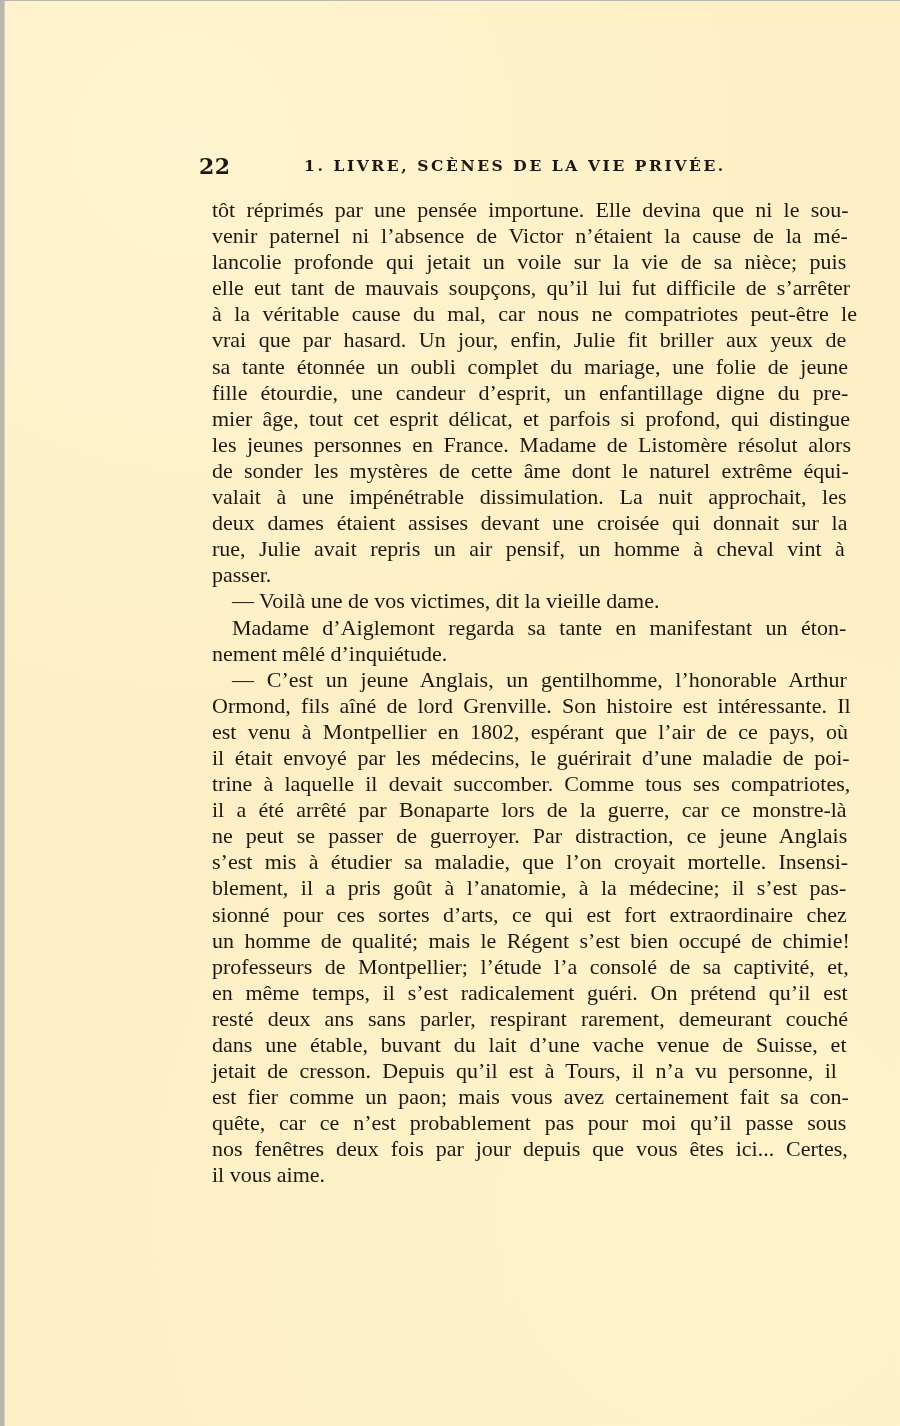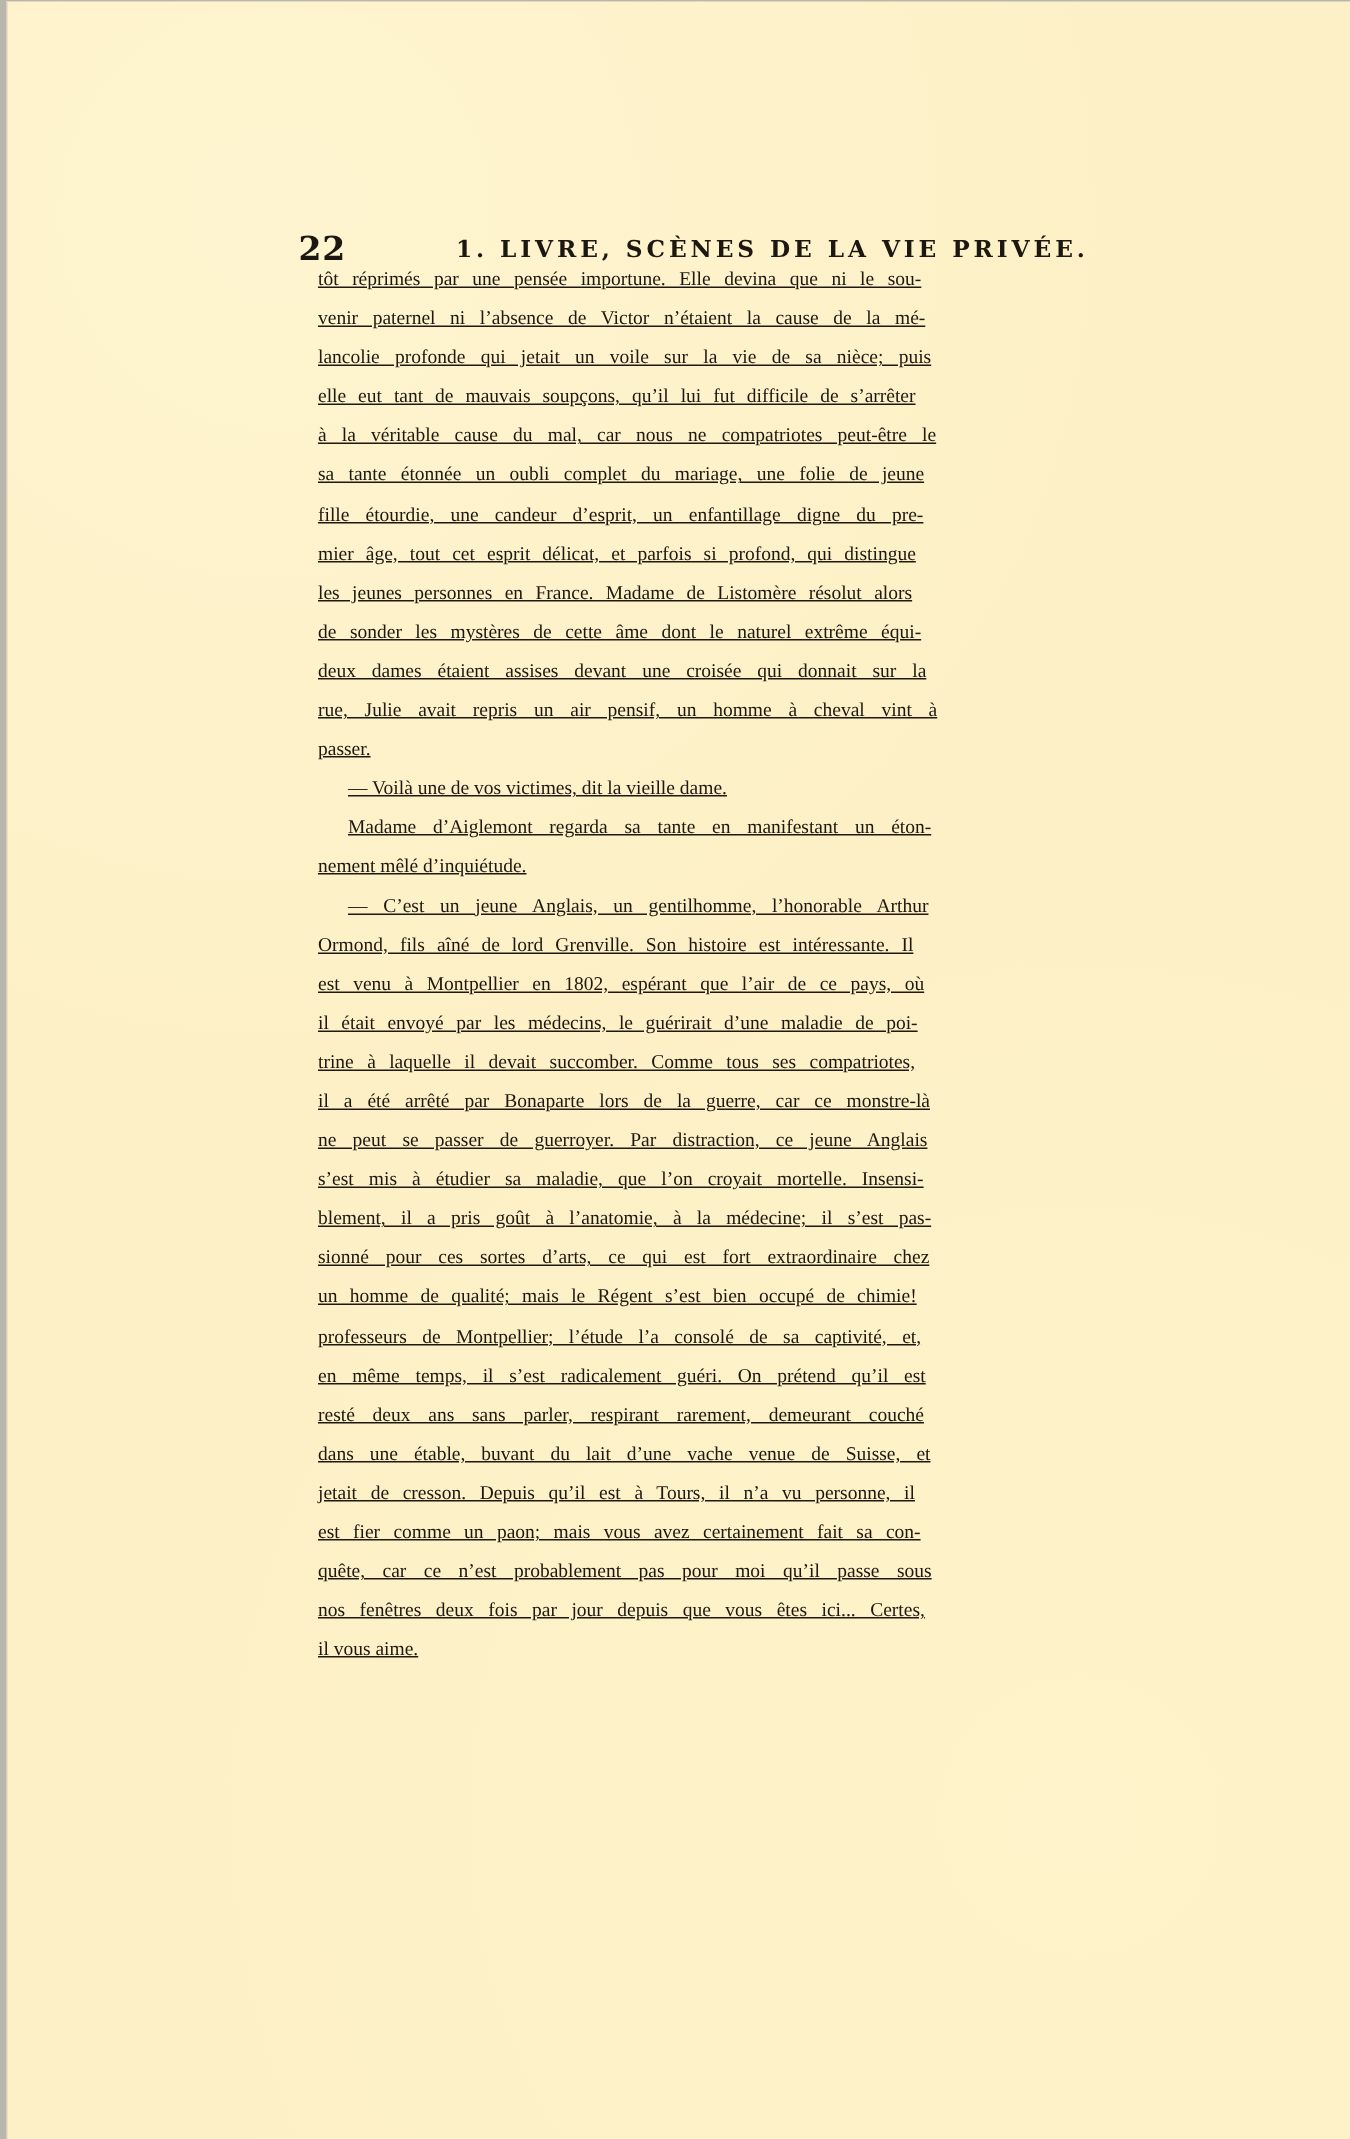--- a/index.html
+++ b/index.html
@@ -47,27 +47,26 @@
       left: 105px;
       top: 3px;
       font-size: 15.5px;
       font-weight: bold;
       letter-spacing: 2.6px;
       white-space: nowrap;
     }
     .body-text {
       position: absolute;
       left: 208px;
-      top: 172px;
+      top: 196px;
       width: 574px;
       font-family: "Liberation Serif", serif;
-      font-size: 13px;
+      font-size: 22px;
       line-height: 26.1px;
       color: #1e1810;
-      text-decoration: underline;
     }
     .line {
       display: block;
       white-space: nowrap;
       text-align: justify;
       text-align-last: justify;
       height: 26.1px;
       overflow: visible;
     }
     .line.last {
@@ -86,25 +85,27 @@
     <span class="page-number">22</span>
     <span class="running-head">1. LIVRE, SCÈNES DE LA VIE PRIVÉE.</span>
   </div>
 
   <div class="body-text" id="body-text">
     <span class="line" style="word-spacing: 5.78px; text-align-last: left;">tôt réprimés par une pensée importune. Elle devina que ni le sou-</span>
     <span class="line" style="word-spacing: 6.48px; text-align-last: left;">venir paternel ni l’absence de Victor n’étaient la cause de la mé-</span>
     <span class="line" style="word-spacing: 6.93px; text-align-last: left;">lancolie profonde qui jetait un voile sur la vie de sa nièce; puis</span>
     <span class="line" style="word-spacing: 4.73px; text-align-last: left;">elle eut tant de mauvais soupçons, qu’il lui fut difficile de s’arrêter</span>
     <span class="line" style="word-spacing: 6.88px; text-align-last: left;">à la véritable cause du mal, car nous ne compatriotes peut-être le</span>
+    <span class="line" style="word-spacing: 6.95px; text-align-last: left;">vrai que par hasard. Un jour, enfin, Julie fit briller aux yeux de</span>
     <span class="line" style="word-spacing: 6.28px; text-align-last: left;">sa tante étonnée un oubli complet du mariage, une folie de jeune</span>
     <span class="line" style="word-spacing: 7.5px; text-align-last: left;">fille étourdie, une candeur d’esprit, un enfantillage digne du pre-</span>
     <span class="line" style="word-spacing: 4.79px; text-align-last: left;">mier âge, tout cet esprit délicat, et parfois si profond, qui distingue</span>
     <span class="line" style="word-spacing: 5.02px; text-align-last: left;">les jeunes personnes en France. Madame de Listomère résolut alors</span>
     <span class="line" style="word-spacing: 5.74px; text-align-last: left;">de sonder les mystères de cette âme dont le naturel extrême équi-</span>
+    <span class="line" style="word-spacing: 10.13px; text-align-last: left;">valait à une impénétrable dissimulation. La nuit approchait, les</span>
     <span class="line" style="word-spacing: 7.34px; text-align-last: left;">deux dames étaient assises devant une croisée qui donnait sur la</span>
     <span class="line" style="word-spacing: 7.93px; text-align-last: left;">rue, Julie avait repris un air pensif, un homme à cheval vint à</span>
     <span class="line last">passer.</span>
     <span class="line indent last">— Voilà une de vos victimes, dit la vieille dame.</span>
     <span class="line indent" style="word-spacing: 7.9px; text-align-last: left;">Madame d’Aiglemont regarda sa tante en manifestant un éton-</span>
     <span class="line last">nement mêlé d’inquiétude.</span>
     <span class="line indent" style="word-spacing: 7.21px; text-align-last: left;">— C’est un jeune Anglais, un gentilhomme, l’honorable Arthur</span>
     <span class="line" style="word-spacing: 4.78px; text-align-last: left;">Ormond, fils aîné de lord Grenville. Son histoire est intéressante. Il</span>
     <span class="line" style="word-spacing: 5.76px; text-align-last: left;">est venu à Montpellier en 1802, espérant que l’air de ce pays, où</span>
     <span class="line" style="word-spacing: 5.1px; text-align-last: left;">il était envoyé par les médecins, le guérirait d’une maladie de poi-</span>

